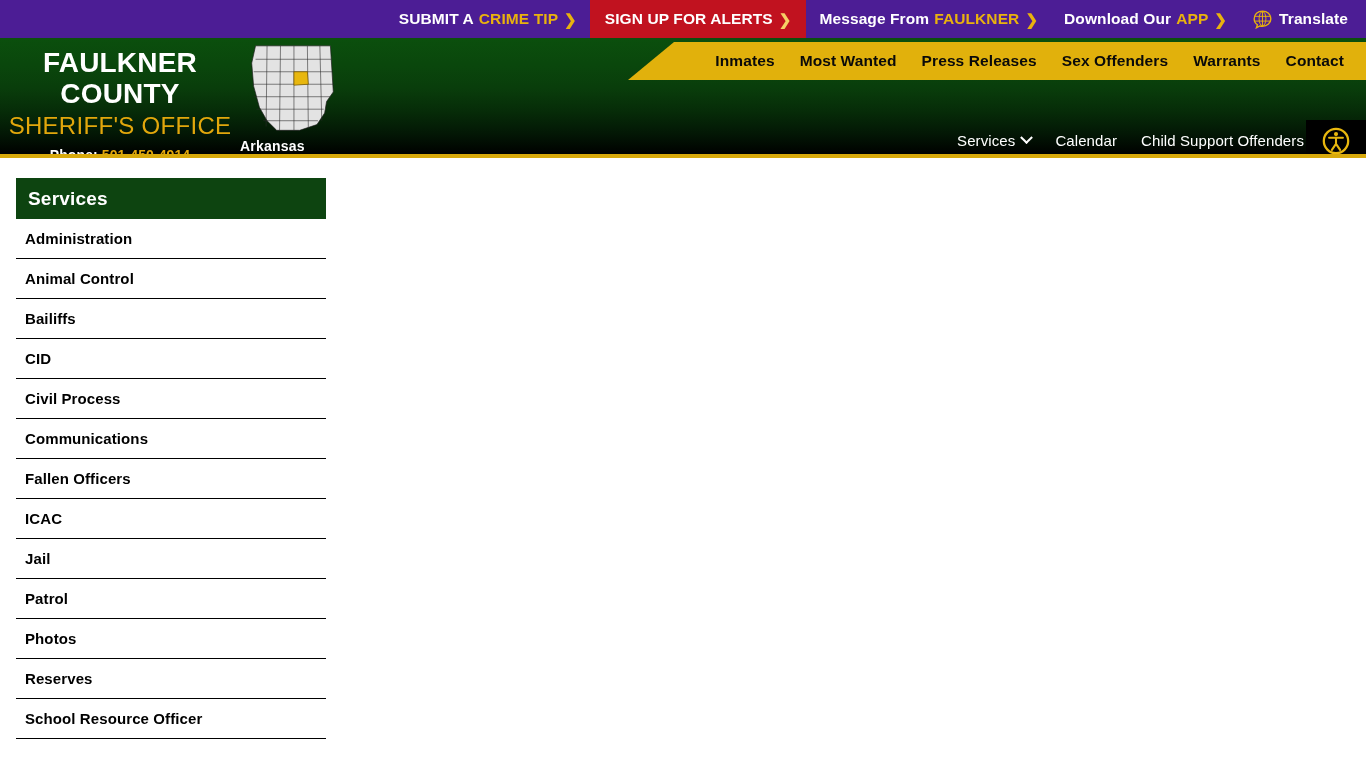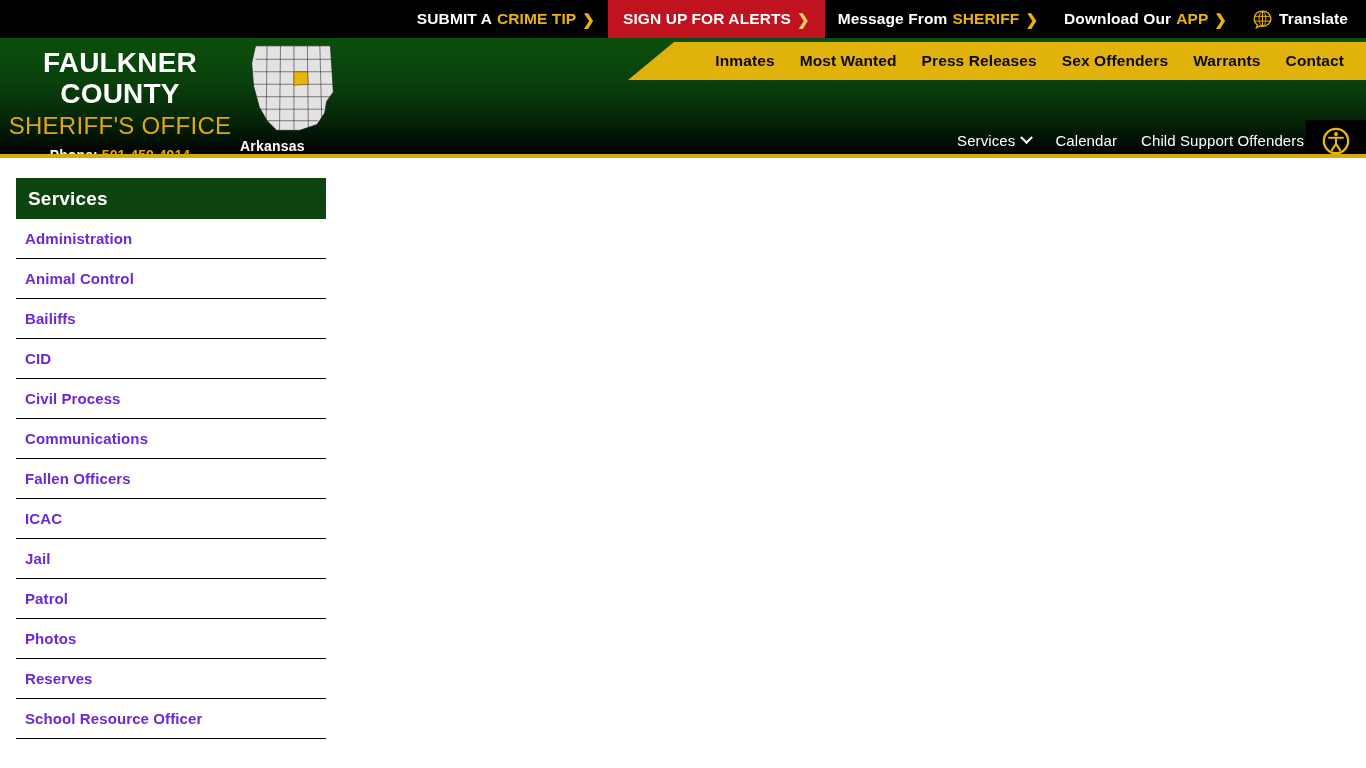--- a/index.html
+++ b/index.html
@@ -7,21 +7,21 @@
     width: 1366px; height: 768px;
     background: #ffffff;
     font-family: "Liberation Sans", sans-serif;
     overflow: hidden;
   }
 
   
   .topbar {
     position: absolute; left: 0; top: 0;
     width: 1366px; height: 38px;
-    background: #000000;
+    background: #4c1d95;
     display: flex; align-items: stretch; justify-content: flex-end;
   }
   .topbar-item {
     display: flex; align-items: center;
     font-size: 15.5px; font-weight: bold;
     letter-spacing: .1px;
     color: #ffffff;
     white-space: nowrap;
     padding: 0 13px;
     font-stretch: condensed;
@@ -155,21 +155,21 @@
     display: flex; align-items: center;
     padding-left: 12px;
     font-size: 19px; font-weight: bold; color: #ffffff;
     letter-spacing: .2px;
   }
   .sidebar-item {
     height: 40px;
     display: flex; align-items: center;
     padding-left: 9px;
     border-bottom: 1px solid #000000;
-    font-size: 15px; font-weight: bold; color: #6d28d9;
+    font-size: 15px; font-weight: bold; color: #000000;
     letter-spacing: .1px;
   }
 </style>
 </head>
 <body>
 
 <div class="topbar">
 
   <div class="topbar-item">
     <span>SUBMIT A </span>
@@ -177,21 +177,21 @@
       <span class="chev">❯</span>
   </div>
 
   <div class="topbar-item alerts">
     <span>SIGN UP FOR ALERTS</span>
       <span class="chev">❯</span>
   </div>
 
   <div class="topbar-item">
     <span>Message From </span>
-      <span class="accent">SHERIFF</span>
+      <span class="accent">FAULKNER</span>
       <span class="chev">❯</span>
   </div>
 
   <div class="topbar-item">
     <span>Download Our </span>
       <span class="accent">APP</span>
       <span class="chev">❯</span>
   </div>
 
   <div class="topbar-item translate">

